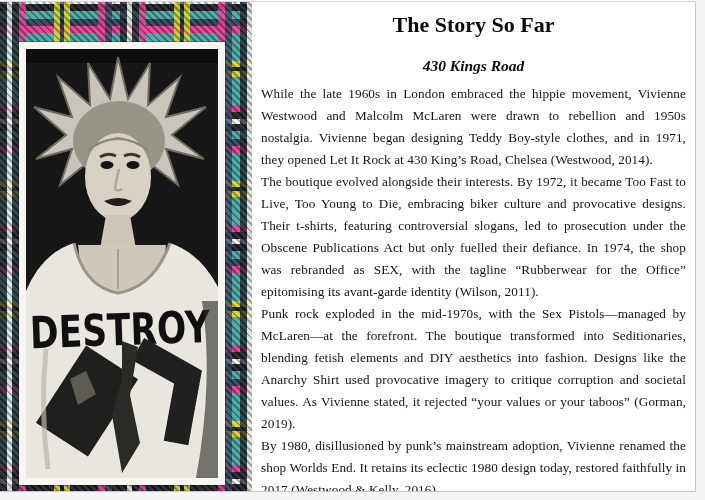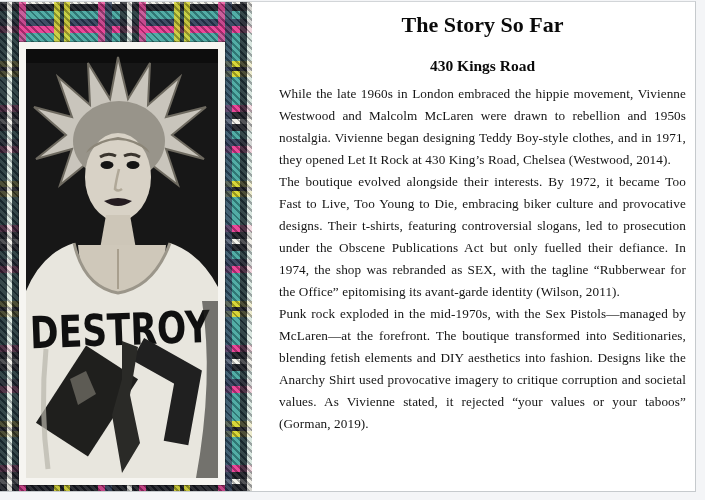--- a/index.html
+++ b/index.html
@@ -62,33 +62,34 @@
     position: absolute; left: 19px; top: 40px;
     width: 206px; height: 443px;
     background: #f6f5f1;
     padding: 7px; box-sizing: border-box;
     box-shadow: 0 0 0 1px rgba(0,0,0,.28);
   }
   .photo-frame svg { display: block; width: 192px; height: 429px; }
   
   .content {
     position: absolute; left: 252px; top: 0; right: 0; bottom: 0;
-    padding: 10px 9px 0 27px;
+    padding: 10px 9px 0 9px;
     box-sizing: border-box;
     background: #ffffff;
   }
   .content h1 {
     margin: 0; text-align: center;
     font-size: 22px; line-height: 26px; font-weight: bold;
     color: #0a0a0a;
   }
   .content h2 {
     margin: 18px 0 0 0; text-align: center;
     font-size: 15.5px; line-height: 20px; font-weight: bold;
     color: #0a0a0a;
+    font-style: italic;
   }
   .body-text { margin-top: 7px; }
   .body-text p {
     margin: 0; text-align: justify;
     font-size: 13.2px; line-height: 22px;
     color: #141414;
     letter-spacing: .1px;
   }
 </style>
 </head>
@@ -134,16 +135,17 @@
     </div>
   </div>
 
   <div class="content">
     <h1>The Story So Far</h1>
     <h2>430 Kings Road</h2>
     <div class="body-text">
       <p>While the late 1960s in London embraced the hippie movement, Vivienne Westwood and Malcolm McLaren were drawn to rebellion and 1950s nostalgia. Vivienne began designing Teddy Boy-style clothes, and in 1971, they opened Let It Rock at 430 King’s Road, Chelsea (Westwood, 2014).</p>
       <p>The boutique evolved alongside their interests. By 1972, it became Too Fast to Live, Too Young to Die, embracing biker culture and provocative designs. Their t-shirts, featuring controversial slogans, led to prosecution under the Obscene Publications Act but only fuelled their defiance. In 1974, the shop was rebranded as SEX, with the tagline “Rubberwear for the Office” epitomising its avant-garde identity (Wilson, 2011).</p>
       <p>Punk rock exploded in the mid-1970s, with the Sex Pistols—managed by McLaren—at the forefront. The boutique transformed into Seditionaries, blending fetish elements and DIY aesthetics into fashion. Designs like the Anarchy Shirt used provocative imagery to critique corruption and societal values. As Vivienne stated, it rejected “your values or your taboos” (Gorman, 2019).</p>
+      <p>By 1980, disillusioned by punk’s mainstream adoption, Vivienne renamed the shop Worlds End. It retains its eclectic 1980 design today, restored faithfully in 2017 (Westwood &amp; Kelly, 2016).</p>
     </div>
   </div>
 
 </div>
 
 </body></html>

